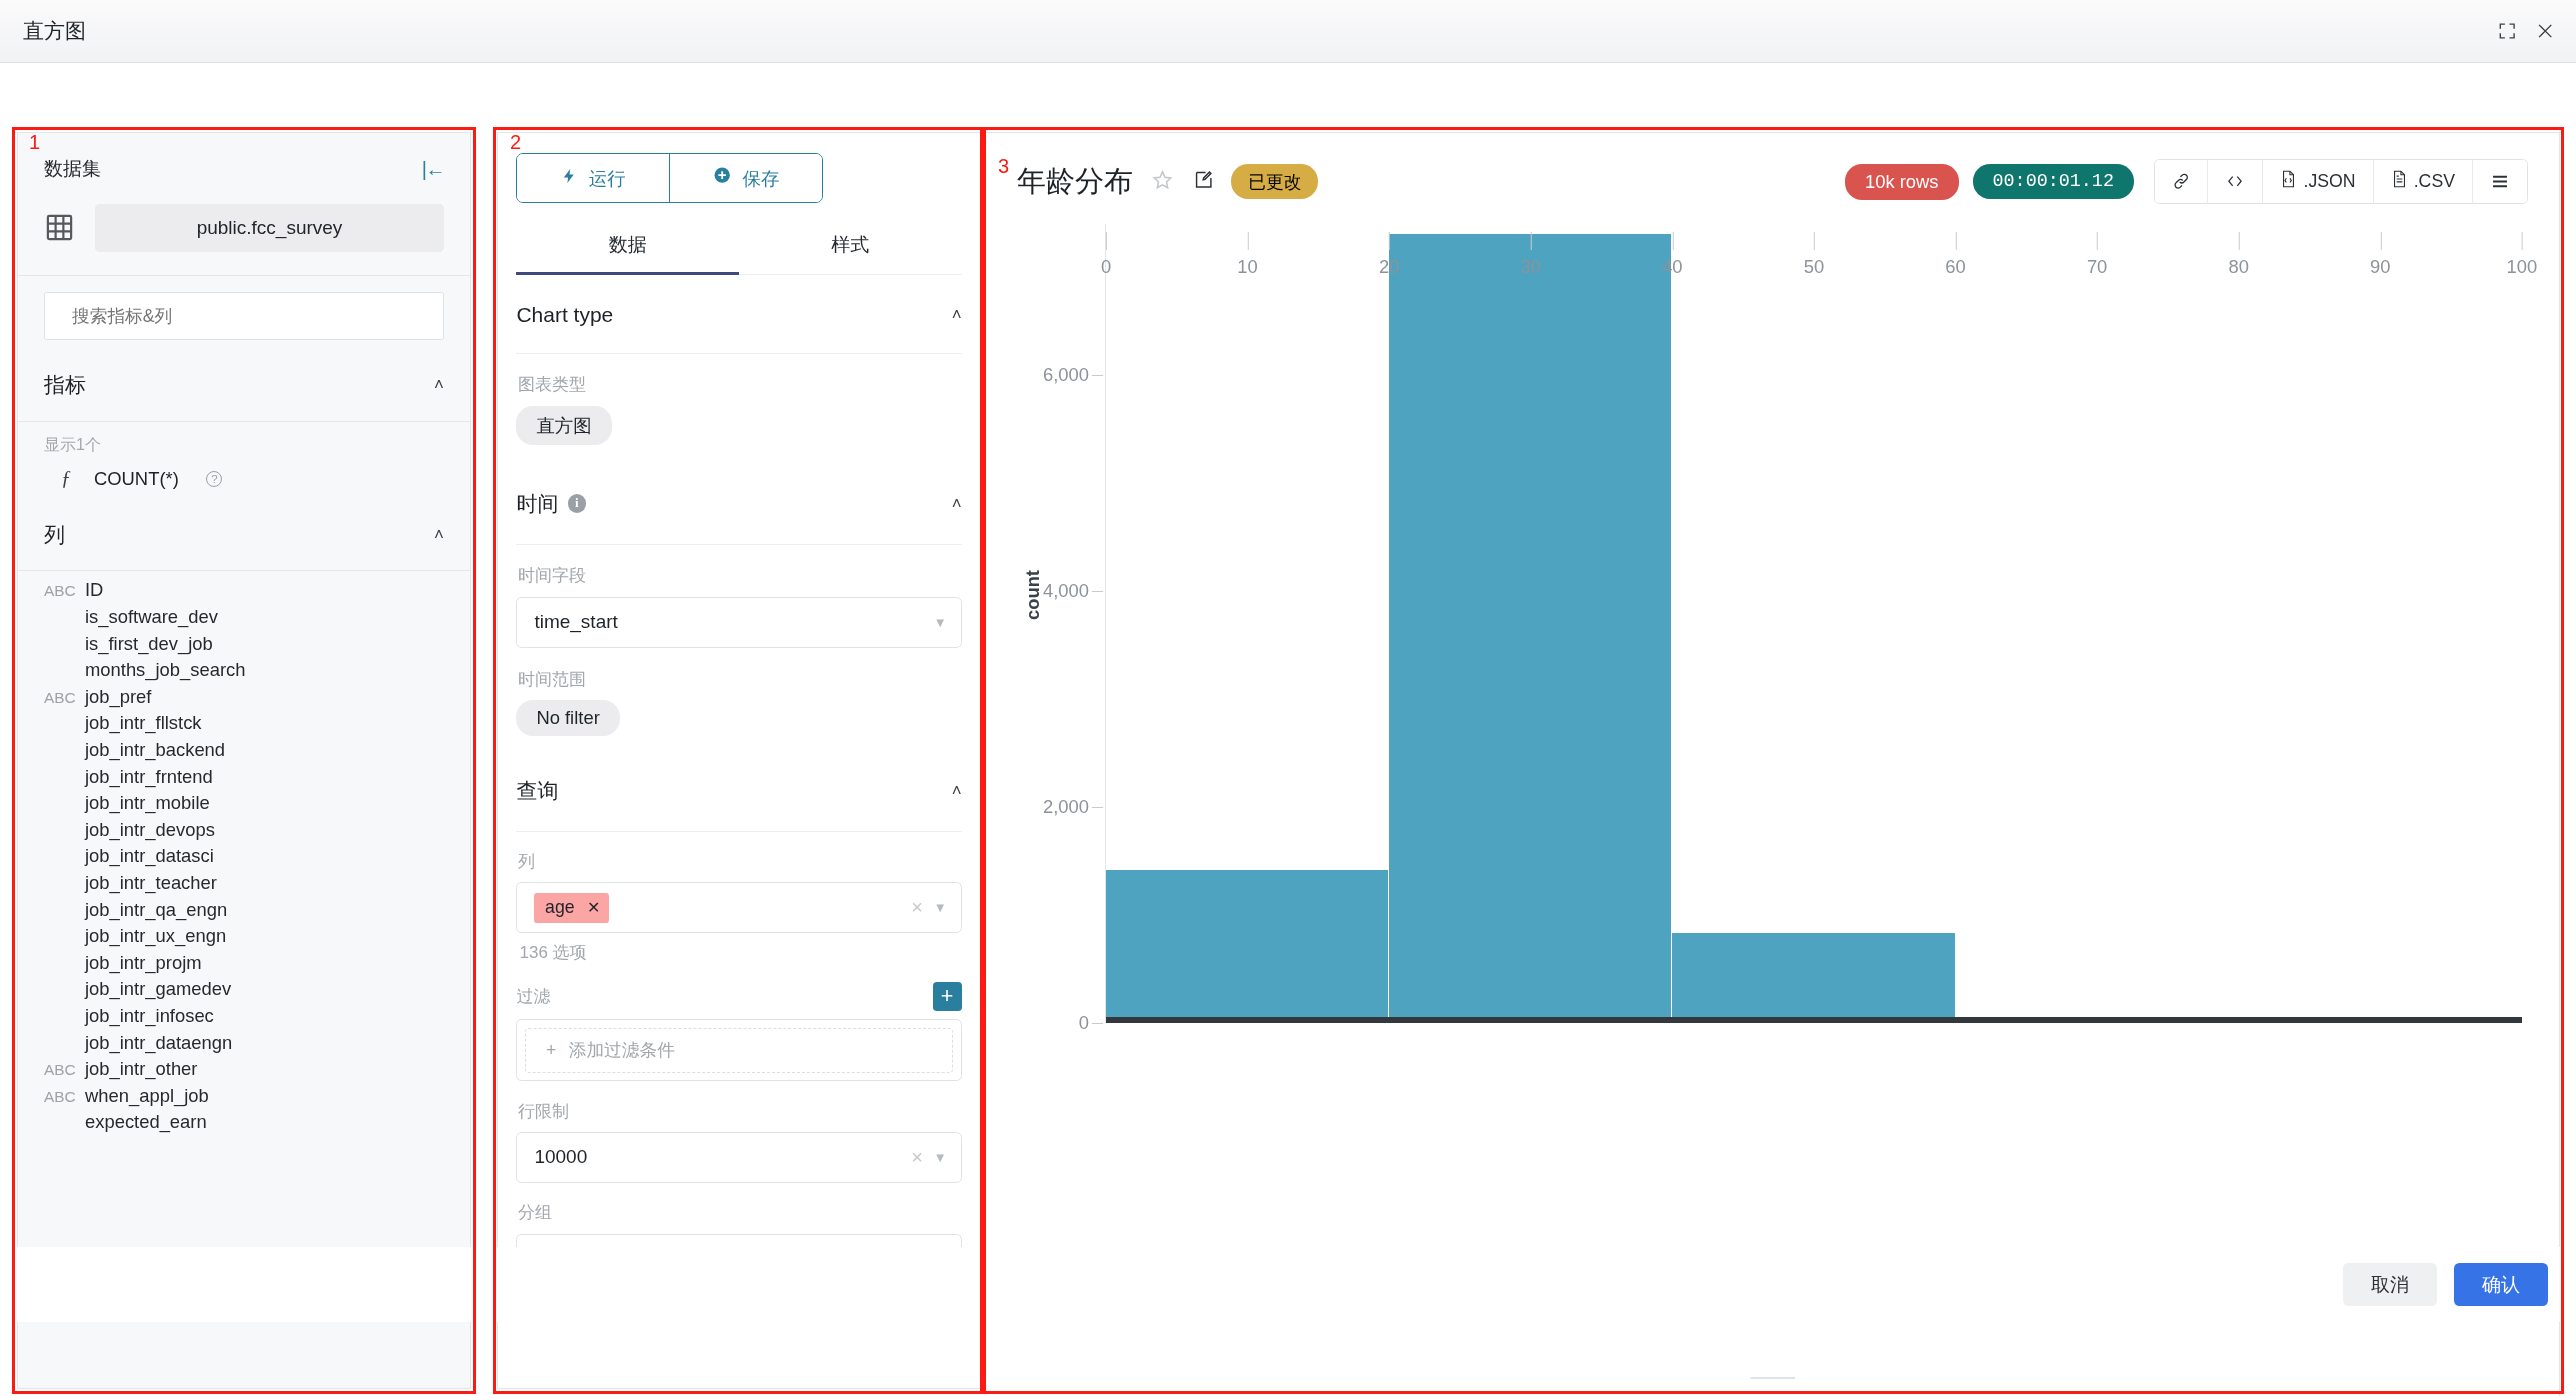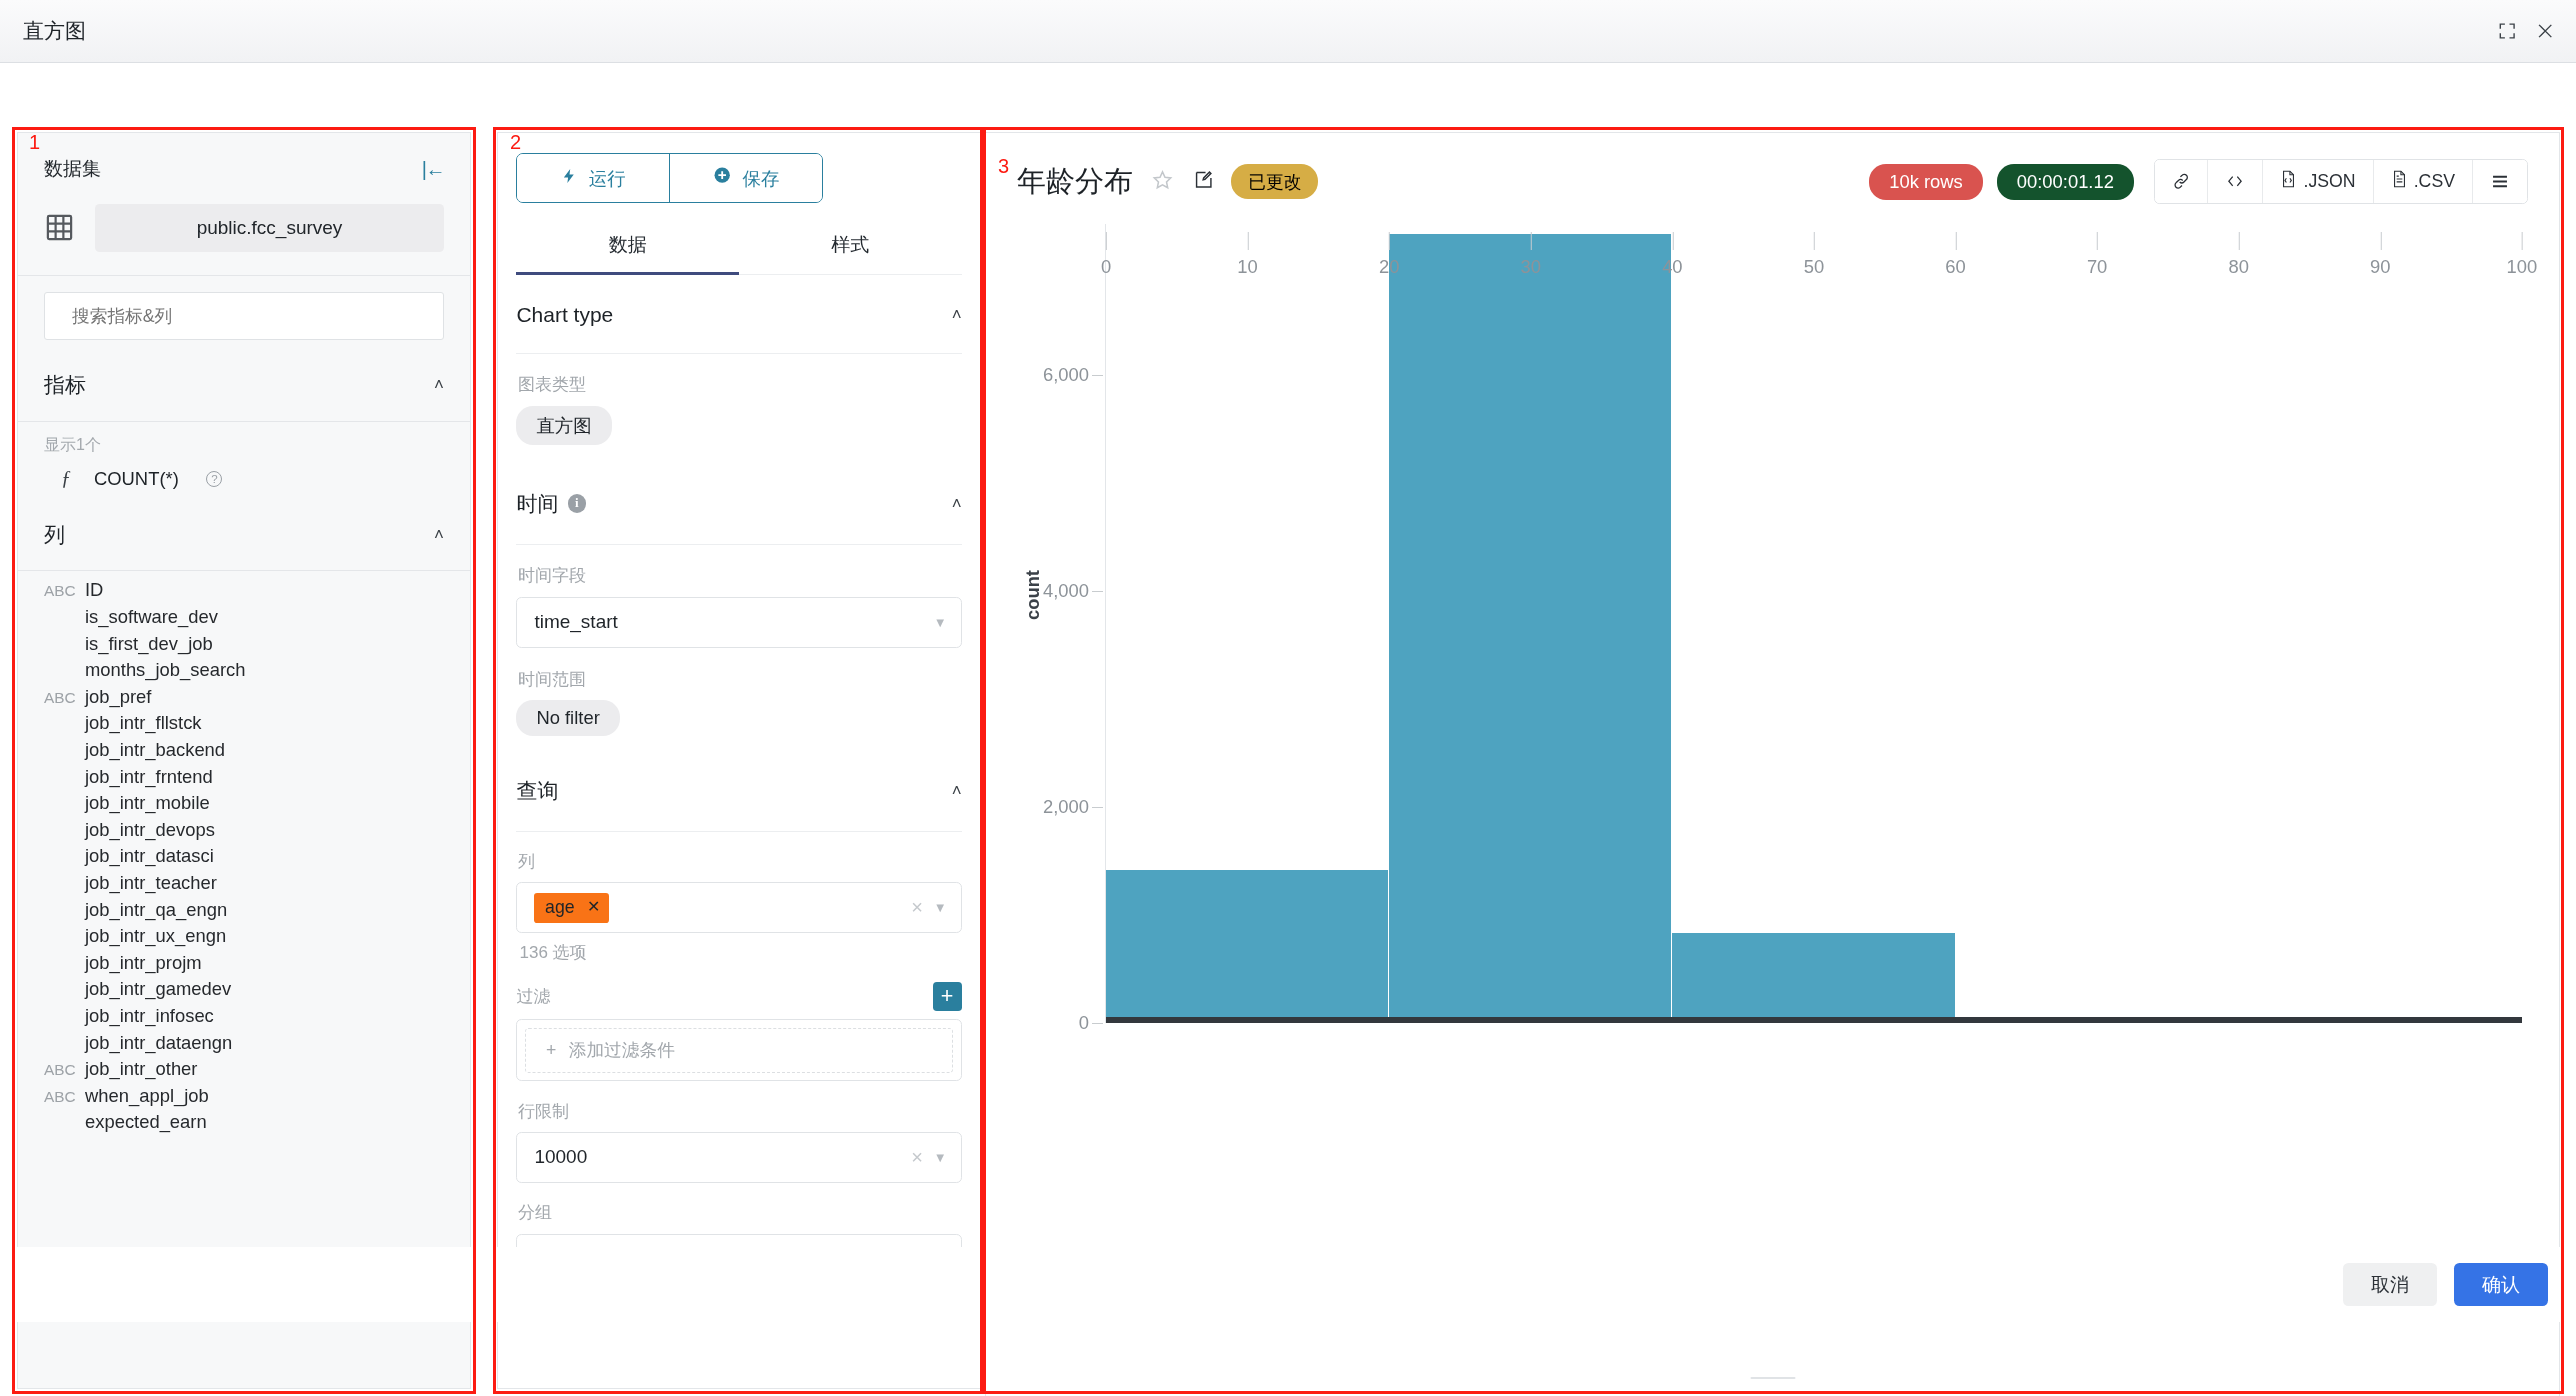--- a/index.html
+++ b/index.html
@@ -134,22 +134,22 @@
     height: 51px; border: 0.8px solid #e0e3e6; border-radius: 5.4px; background: #fff;
     display: flex; align-items: center; padding: 0 14px 0 17px;
     font-size: 19px; color: #1f2429; cursor: pointer;
   }
   .selectbox .val { flex: 1; }
   .selectbox .ph { flex: 1; color: #a2a7ac; }
   .caret { color: #b5babf; font-size: 13px; margin-left: 10.7px; }
   .xclear { color: #c5c9cd; font-size: 20px; margin-left: 6.1px; }
   .hr { height: 0.8px; background: #eceef0; }
   .tagchip {
-    background: #f97316; border-radius: 3.1px; padding: 4.6px 9.2px 4.6px 10.7px;
-    font-size: 17.7px; color: #1f2429; display: inline-flex; align-items: flex-start; gap: 12.3px;
+    background: #fca5a5; border-radius: 3.1px; padding: 4.6px 9.2px 4.6px 10.7px;
+    font-size: 17.7px; color: #1f2429; display: inline-flex; align-items: center; gap: 12.3px;
   }
   .tagchip .x { font-weight: bold; font-size: 16px; cursor: pointer; }
   .opt-count { font-size: 17px; color: #a2a7ac; margin: 7.7px 0 0 3.1px; }
   .filter-head { display: flex; align-items: center; justify-content: space-between; margin-bottom: 7.7px; }
   .plus-btn {
     width: 29px; height: 29px; background: #2a7f9e; color: #fff; border-radius: 3.8px;
     display: flex; align-items: center; justify-content: center; font-size: 21.5px; cursor: pointer;
   }
   .filter-drop {
     border: 0.8px solid #e0e3e6; border-radius: 5.4px; padding: 7.7px;
@@ -169,21 +169,21 @@
     display: flex; align-items: center; padding: 26px 31px 0 31px;
   }
   .p3-title { font-size: 29px; color: #1d2227; }
   .p3-head .ic { margin-left: 18.4px; cursor: pointer; }
   .badge-amber {
     margin-left: 17px; background: #d6ad45; color: #000000; border-radius: 17px;
     padding: 5.4px 17px; font-size: 17.7px; cursor: pointer;
   }
   .p3-right { margin-left: auto; display: flex; align-items: center; gap: 14px; }
   .badge-red { background: #d9534f; color: #fff; border-radius: 17px; padding: 7px 20px; font-size: 18.4px; }
-  .badge-green { background: #14532d; color: #fff; border-radius: 17px; padding: 7px 20px; font-size: 18.4px; }
+  .badge-green { background: #0f766e; color: #fff; border-radius: 17px; padding: 7px 20px; font-size: 18.4px; font-family: Liberation Mono, monospace; }
   .icon-group {
     display: flex; border: 0.8px solid #e0e3e6; border-radius: 5.4px; overflow: hidden; margin-left: 6.1px;
   }
   .icon-group > div {
     height: 43px; padding: 0 17px; display: flex; align-items: center; gap: 6.1px;
     font-size: 17.7px; color: #2b3036; cursor: pointer; background: #fff;
   }
   .icon-group > div + div { border-left: 0.8px solid #e8eaec; }
 
   .chartarea { position: relative; margin: 4.6px 31px 0 31px; height: 906px; }

